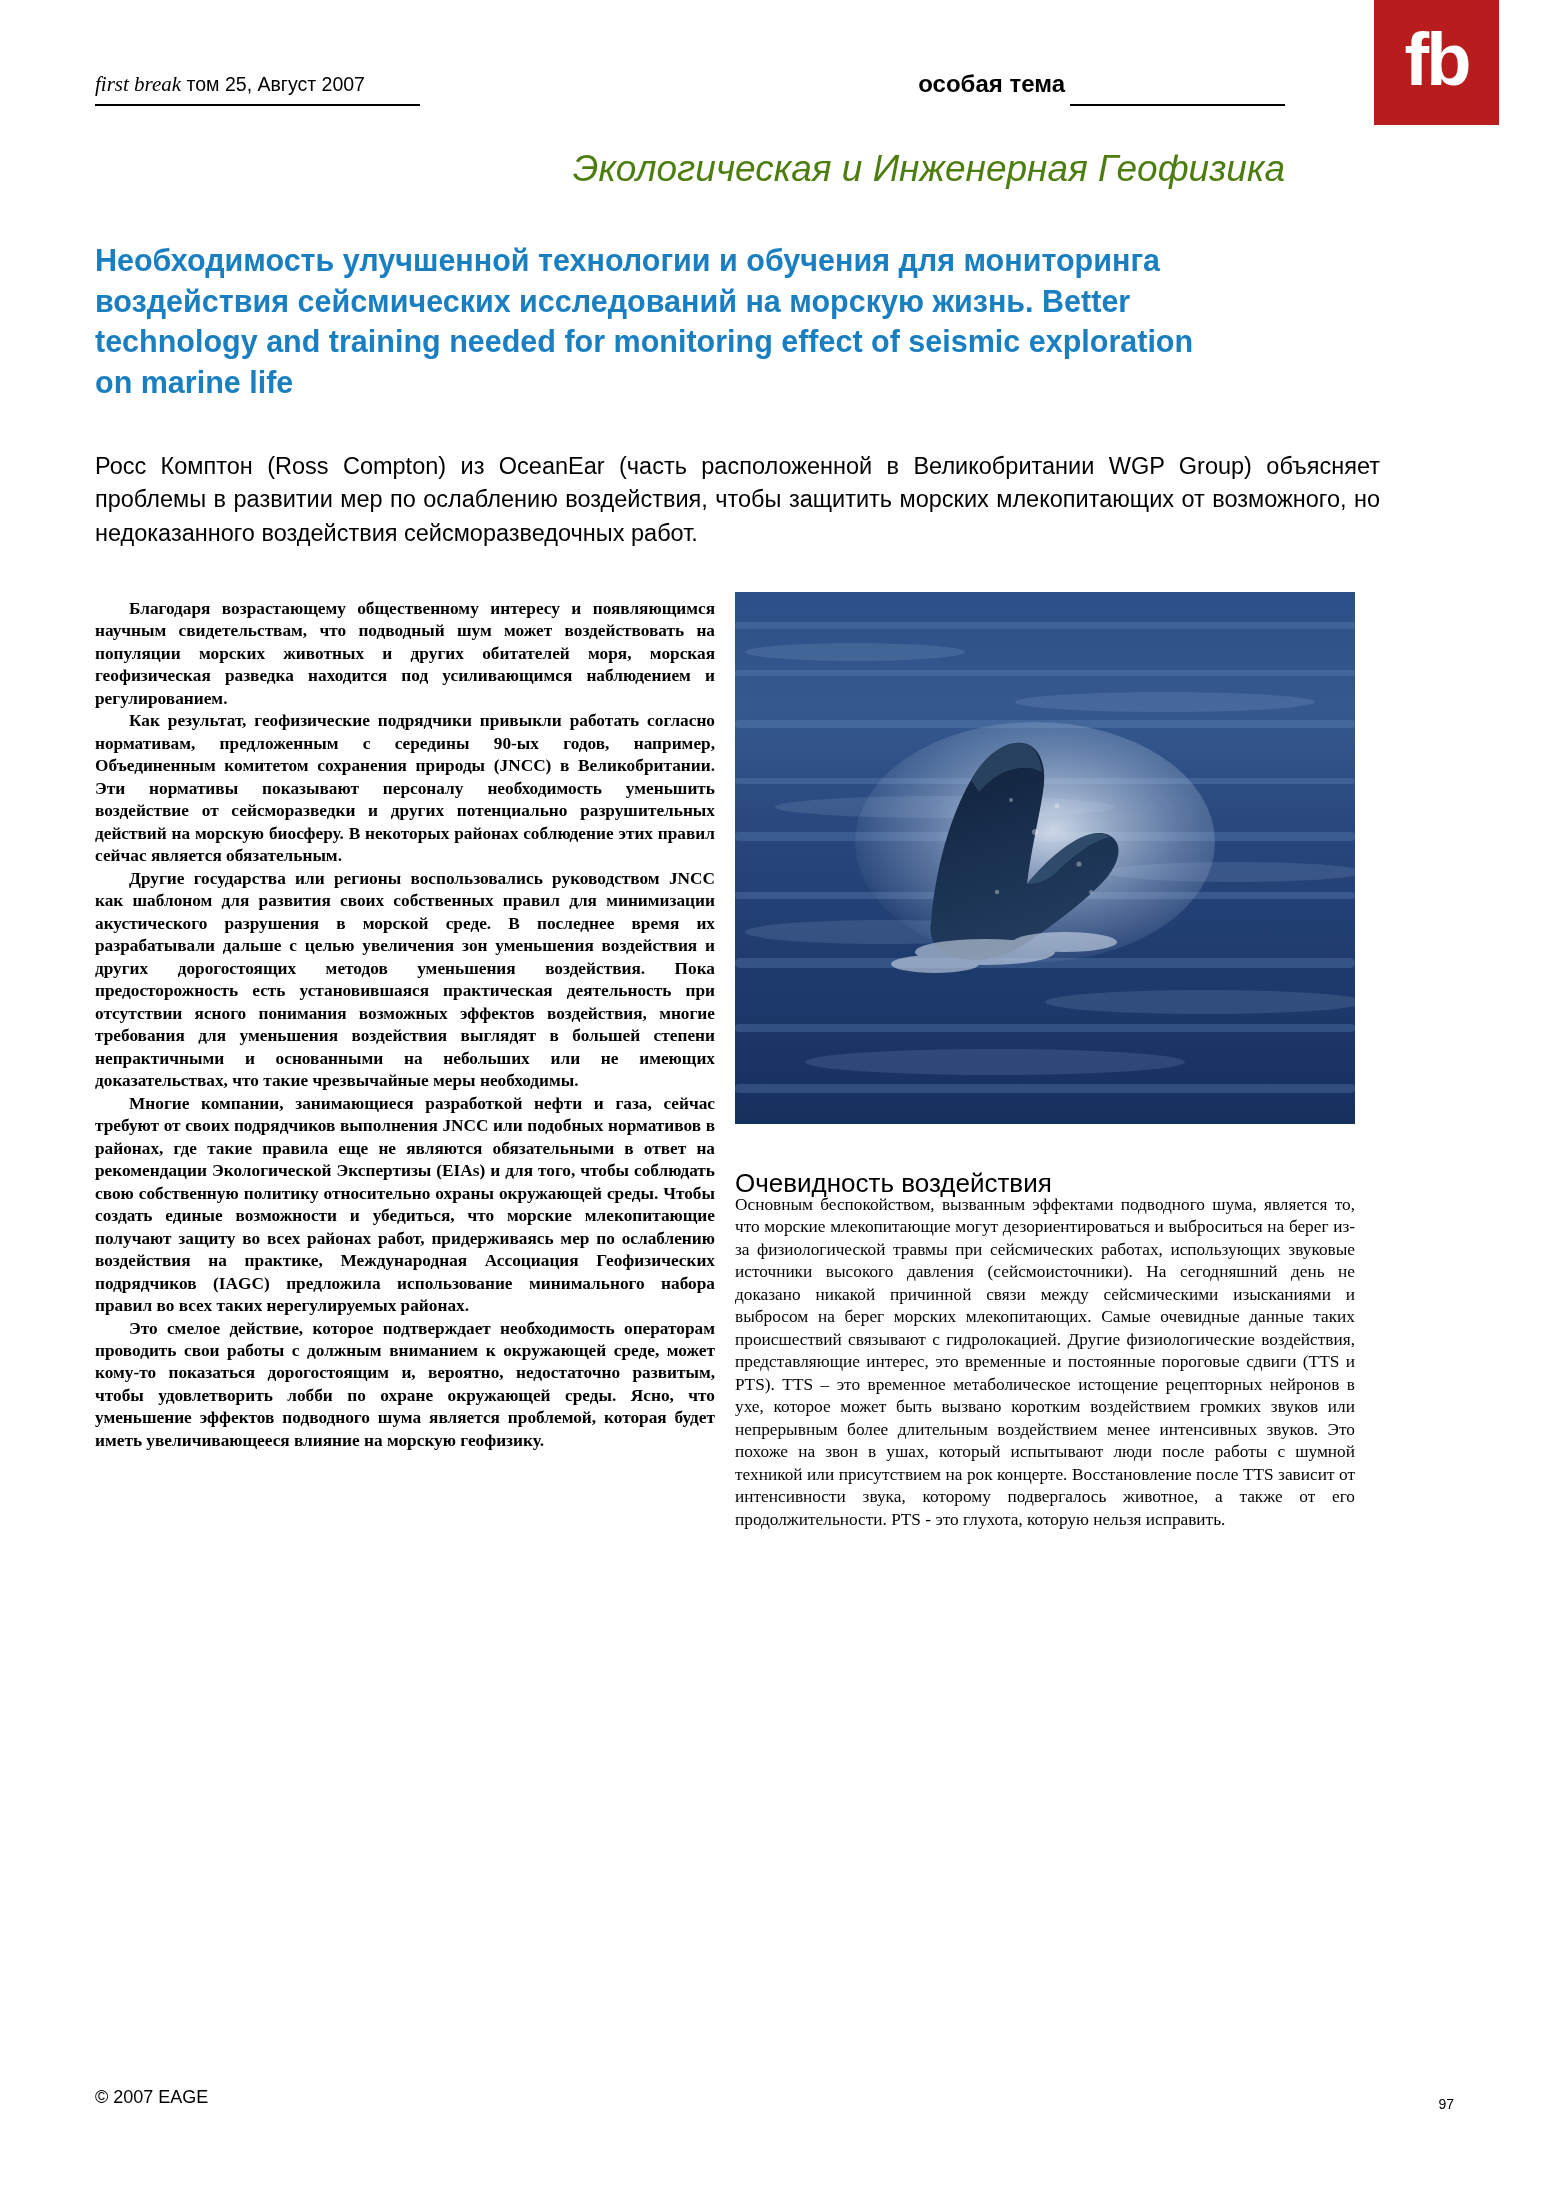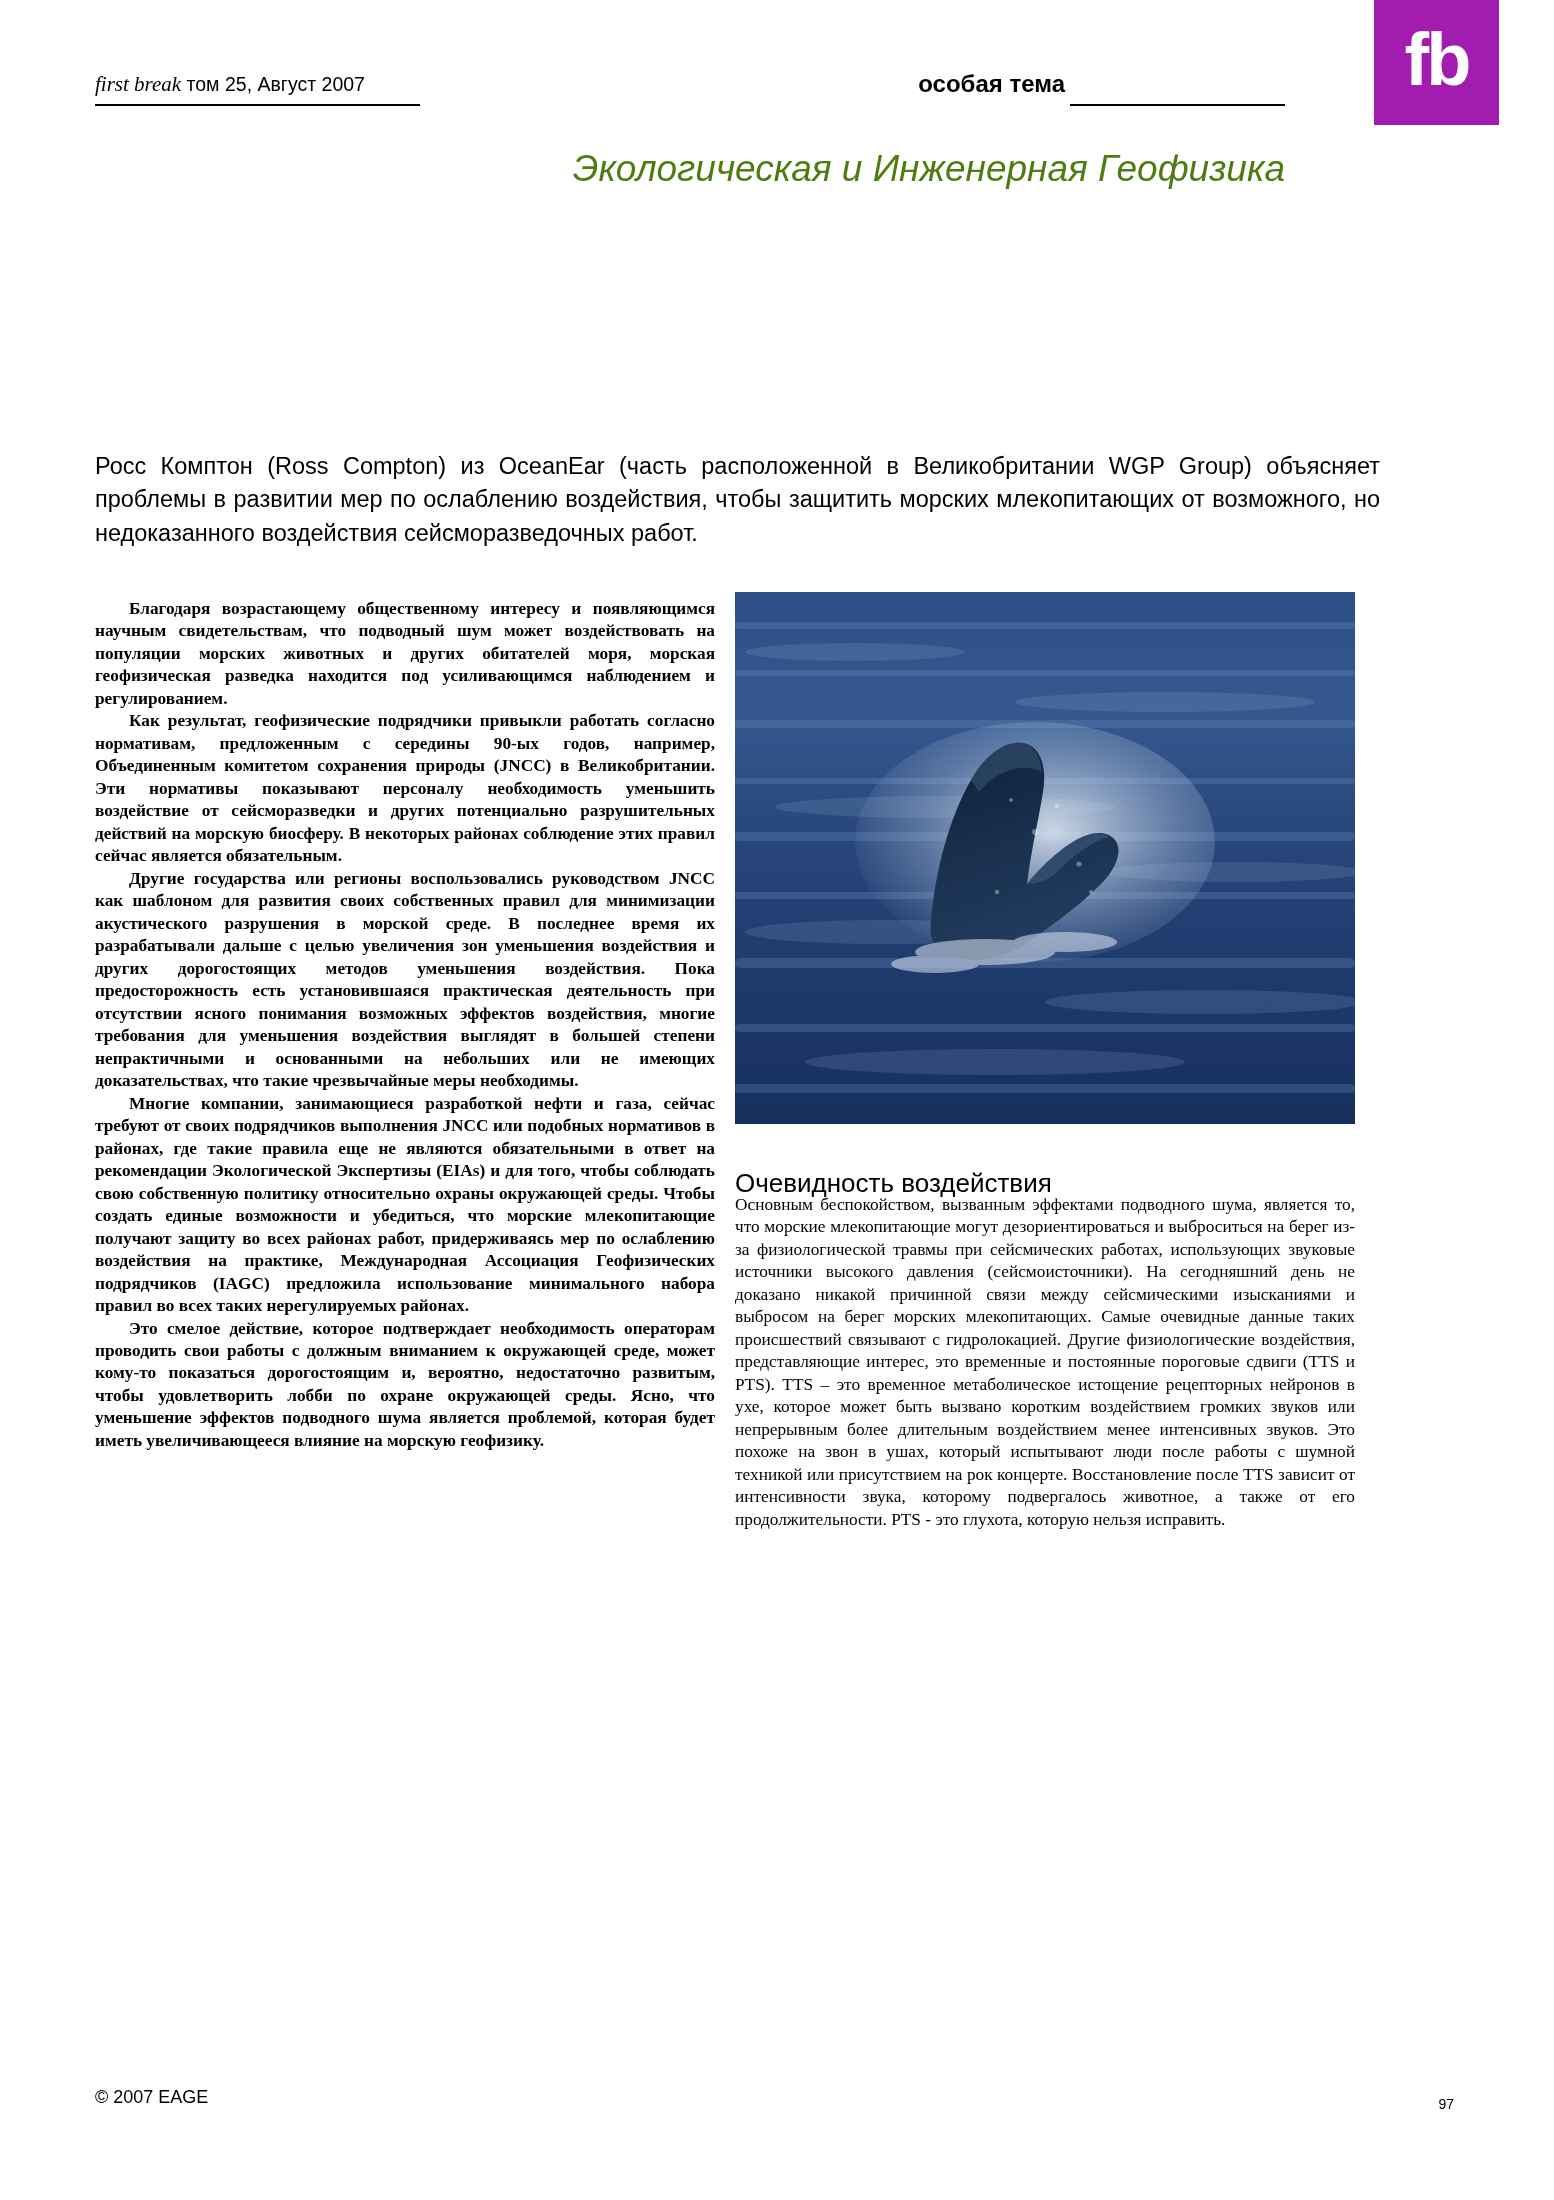--- a/index.html
+++ b/index.html
@@ -22,21 +22,21 @@
     background: #ffffff;
   }
 
   
   .logo-block {
     position: absolute;
     top: 0;
     right: 55px;
     width: 125px;
     height: 125px;
-    background: #a21caf;
+    background: #b91c1c;
     display: flex;
     align-items: center;
     justify-content: center;
   }
   .logo-text {
     font-family: "Liberation Sans", sans-serif;
     font-size: 74px;
     font-weight: bold;
     color: #ffffff;
     letter-spacing: -3px;
@@ -209,20 +209,24 @@
     <div class="header-left">
       <span class="fb">first break</span><span> том 25, Август 2007</span>
     </div>
     <div class="header-right">особая тема</div>
   </div>
   <div class="header-rule"></div>
   <div class="header-rule-gap"></div>
 
   <div class="section-title">Экологическая и Инженерная Геофизика</div>
 
+  <div class="headline">
+    <span class="ru">Необходимость улучшенной технологии и обучения для мониторинга воздействия сейсмических исследований на морскую жизнь.</span>
+    <span class="en">Better technology and training needed for monitoring effect of seismic exploration on marine life</span>
+  </div>
 
   <div class="standfirst">Росс Комптон (Ross Compton) из OceanEar (часть расположенной в Великобритании WGP Group) объясняет проблемы в развитии мер по ослаблению воздействия, чтобы защитить морских млекопитающих от возможного, но недоказанного воздействия сейсморазведочных работ.</div>
 
   <div class="col col-left">
     <p>Благодаря возрастающему общественному интересу и появляющимся научным свидетельствам, что подводный шум может воздействовать на популяции морских животных и других обитателей моря, морская геофизическая разведка находится под усиливающимся наблюдением и регулированием.</p>
     <p>Как результат, геофизические подрядчики привыкли работать согласно нормативам, предложенным с середины 90-ых годов, например, Объединенным комитетом сохранения природы (JNCC) в Великобритании. Эти нормативы показывают персоналу необходимость уменьшить воздействие от сейсморазведки и других потенциально разрушительных действий на морскую биосферу. В некоторых районах соблюдение этих правил сейчас является обязательным.</p>
     <p>Другие государства или регионы воспользовались руководством JNCC как шаблоном для развития своих собственных правил для минимизации акустического разрушения в морской среде. В последнее время их разрабатывали дальше с целью увеличения зон уменьшения воздействия и других дорогостоящих методов уменьшения воздействия. Пока предосторожность есть установившаяся практическая деятельность при отсутствии ясного понимания возможных эффектов воздействия, многие требования для уменьшения воздействия выглядят в большей степени непрактичными и основанными на небольших или не имеющих доказательствах, что такие чрезвычайные меры необходимы.</p>
     <p>Многие компании, занимающиеся разработкой нефти и газа, сейчас требуют от своих подрядчиков выполнения JNCC или подобных нормативов в районах, где такие правила еще не являются обязательными в ответ на рекомендации Экологической Экспертизы (EIAs) и для того, чтобы соблюдать свою собственную политику относительно охраны окружающей среды. Чтобы создать единые возможности и убедиться, что морские млекопитающие получают защиту во всех районах работ, придерживаясь мер по ослаблению воздействия на практике, Международная Ассоциация Геофизических подрядчиков (IAGC) предложила использование минимального набора правил во всех таких нерегулируемых районах.</p>
     <p>Это смелое действие, которое подтверждает необходимость операторам проводить свои работы с должным вниманием к окружающей среде, может кому-то показаться дорогостоящим и, вероятно, недостаточно развитым, чтобы удовлетворить лобби по охране окружающей среды. Ясно, что уменьшение эффектов подводного шума является проблемой, которая будет иметь увеличивающееся влияние на морскую                                                   геофизику.</p>
   </div>

